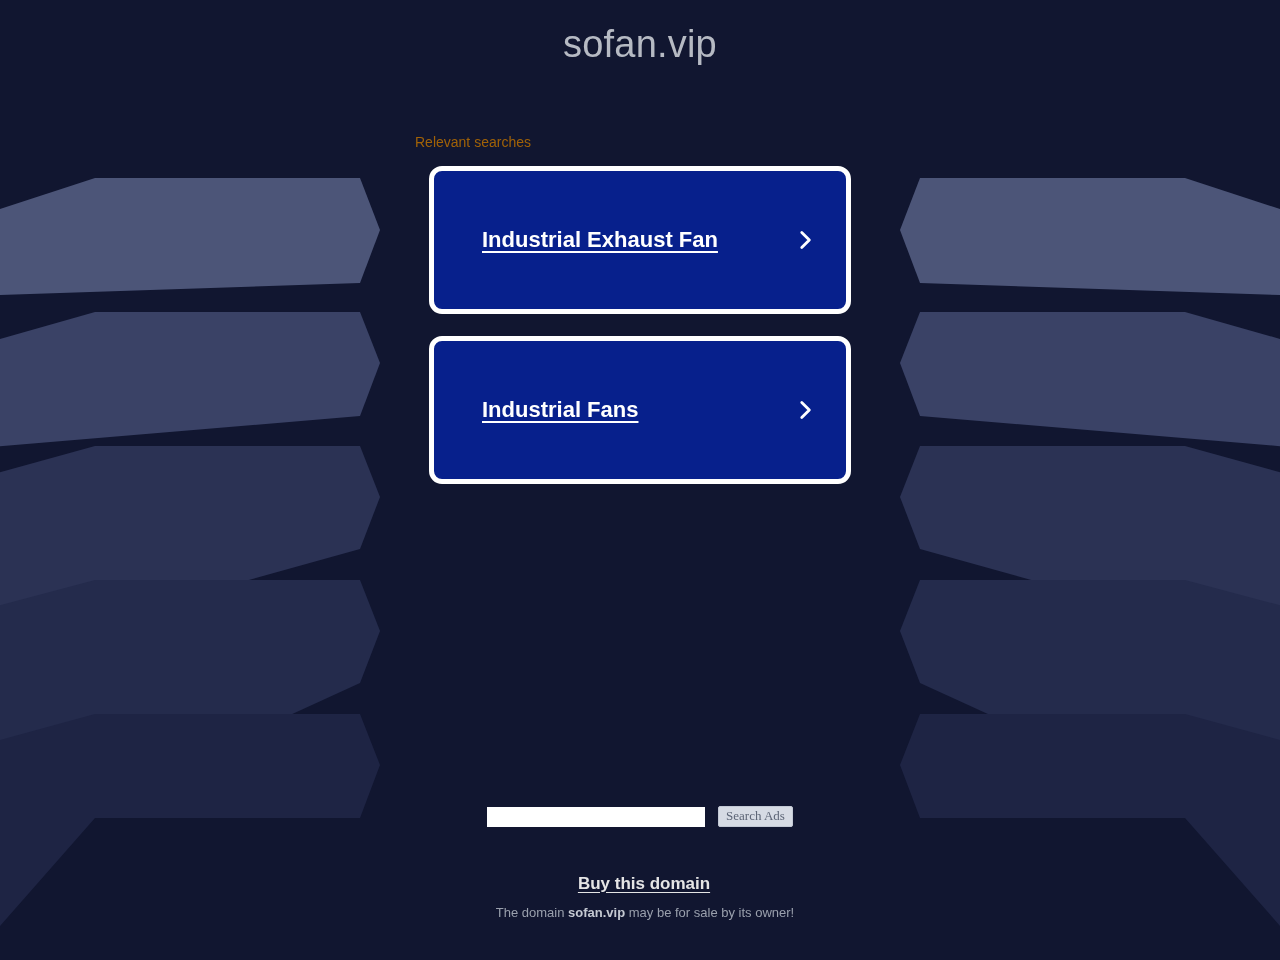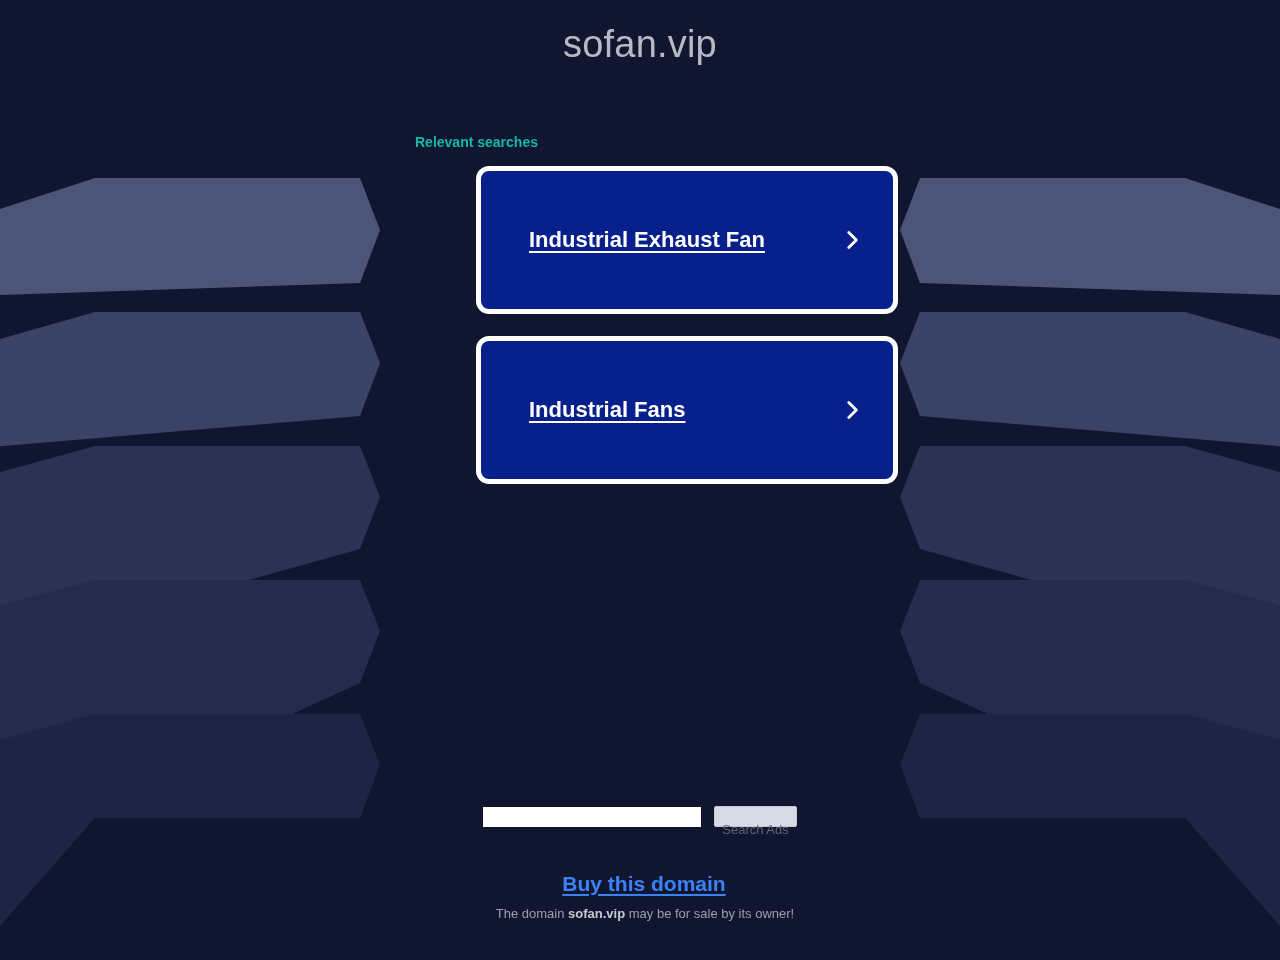--- a/index.html
+++ b/index.html
@@ -49,22 +49,22 @@
     letter-spacing: 0.2px;
   }
 
   
   .relevant-label {
     position: absolute;
     top: 133px;
     left: 415px;
     font-size: 14px;
     line-height: 18px;
-    color: #14b8a6;
-    font-weight: 700;
+    color: #a16207;
+    font-weight: 400;
     text-align: center;
   }
 
   
   .ad-list {
     position: absolute;
     top: 166px;
     left: 429px;
     width: 422px;
   }
@@ -75,21 +75,20 @@
     justify-content: space-between;
     width: 422px;
     height: 148px;
     margin-bottom: 22px;
     background: #07208c;
     border: 5px solid #ffffff;
     border-radius: 13px;
     padding: 0 26px 0 48px;
     cursor: pointer;
     text-decoration: none;
-    margin-left: 47px;
   }
   .ad-card:last-child { margin-bottom: 0; }
 
   .ad-card-title {
     font-size: 22px;
     line-height: 26px;
     font-weight: bold;
     color: #ffffff;
     text-decoration: underline;
     text-underline-offset: 4px;
@@ -124,46 +123,46 @@
     background: #ffffff;
     border: 1px solid #ffffff;
     border-radius: 0;
     font-family: "Liberation Sans", sans-serif;
     font-size: 13px;
     color: #111111;
     outline: none;
   }
   .search-button {
     height: 21px;
-    padding: 15px 7px 2px 7px;
+    padding: 0 7px 2px 7px;
     background: #d6dbe4;
     border: 1px solid #c2c8d4;
     border-radius: 2px;
-    font-family: Liberation Sans, sans-serif;
+    font-family: Liberation Serif, serif;
     font-size: 13px;
     line-height: 16px;
     color: #5c6576;
     cursor: pointer;
     white-space: nowrap;
   }
 
   
   .footer {
     position: absolute;
     top: 874px;
     left: 0;
     width: 1280px;
     text-align: center;
   }
   .buy-domain-link {
     display: inline-block;
-    font-size: 21px;
+    font-size: 17px;
     line-height: 20px;
     font-weight: bold;
-    color: #3b82f6;
+    color: #e5e5e5;
     text-decoration: underline;
     text-underline-offset: 3px;
     cursor: pointer;
     padding-left: 8px;
   }
   .footer-note {
     margin-top: 10px;
     font-size: 13px;
     line-height: 17px;
     color: #9aa0ad;

